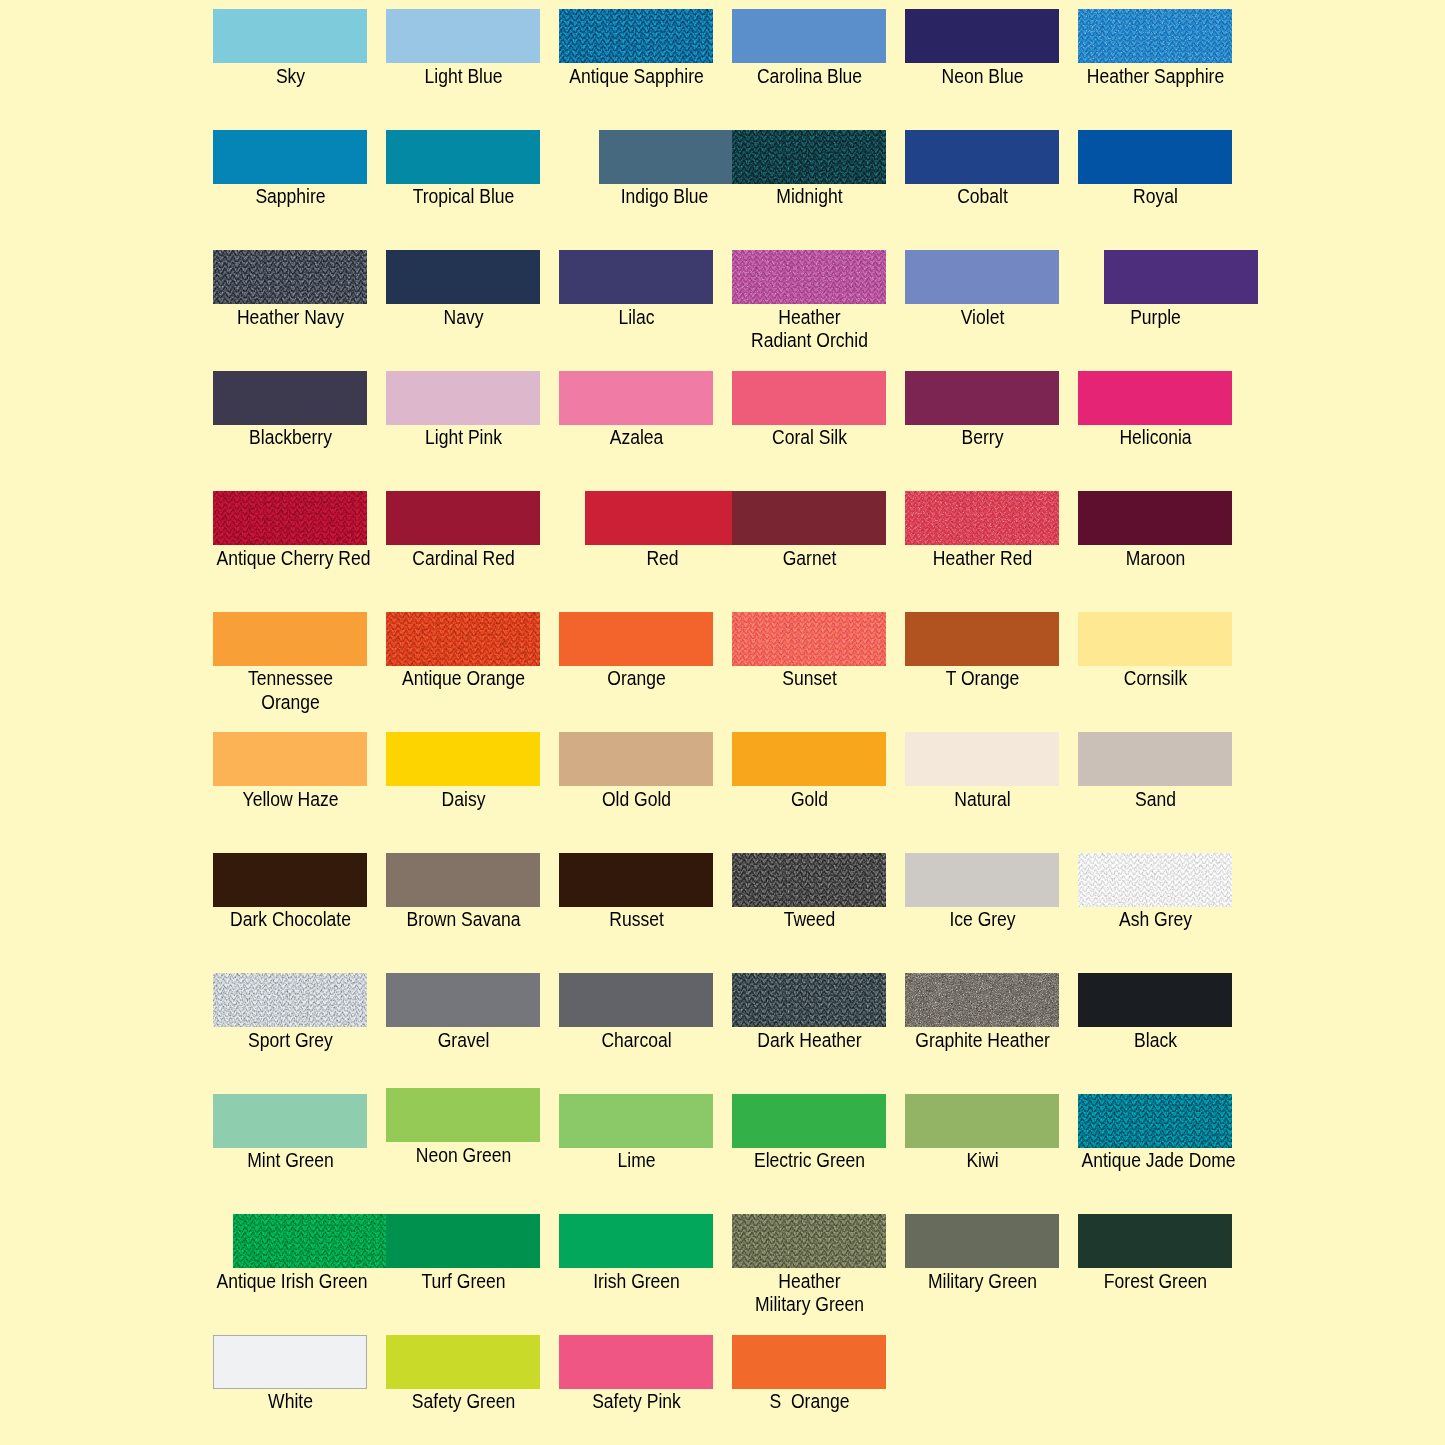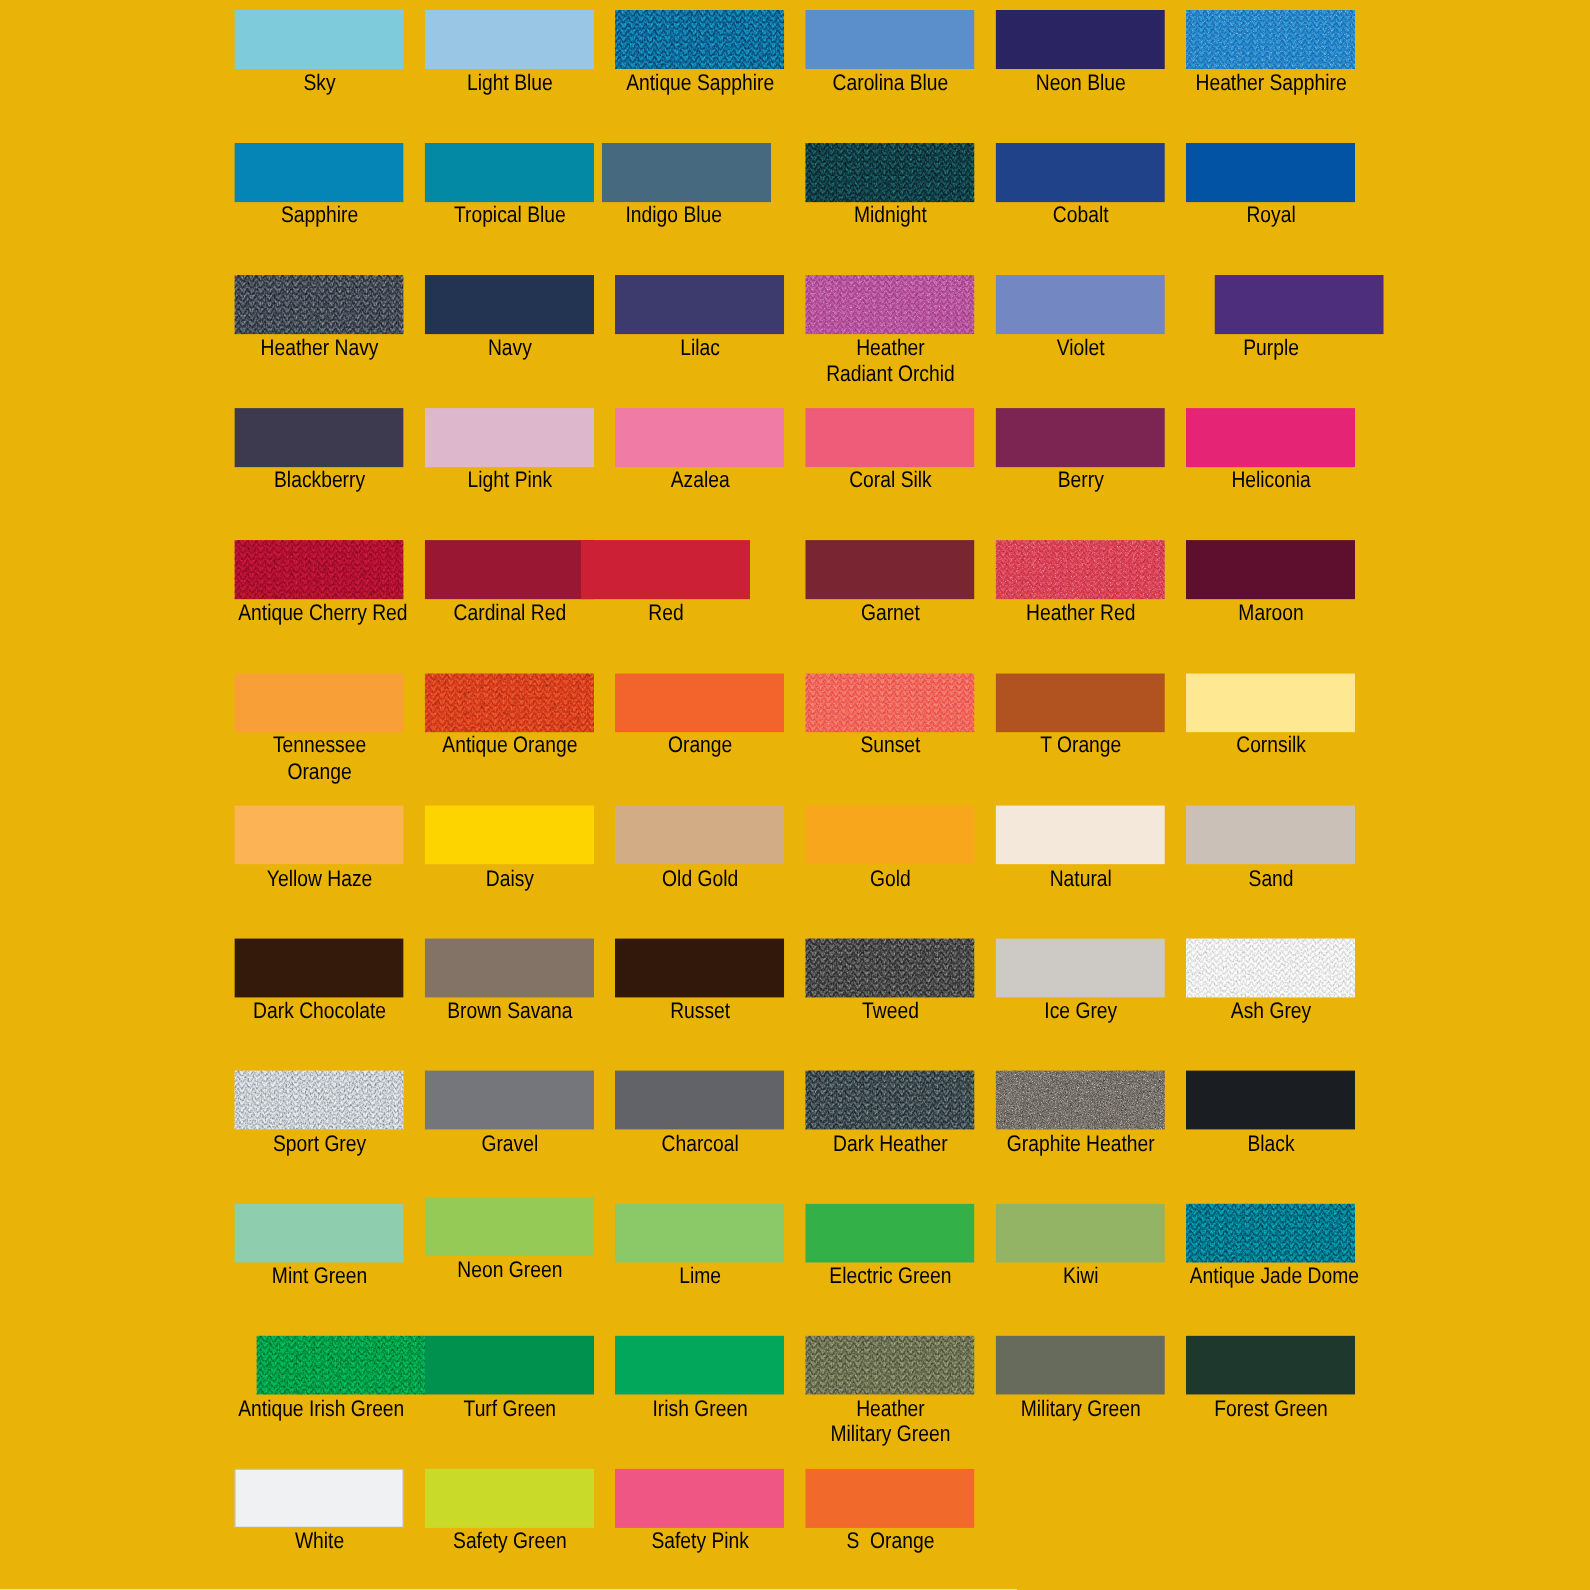--- a/index.html
+++ b/index.html
@@ -1,18 +1,18 @@
 <!DOCTYPE html>
 <html><head>
 <meta charset="utf-8">
 <title>Apparel Color Swatch Chart</title>
 <style>
   html,body{margin:0;padding:0;background:#ffffff;}
   body{width:1445px;height:1445px;font-family:"Liberation Sans",sans-serif;}
-  #sheet{position:relative;width:1445px;height:1445px;overflow:hidden;background:#eab308;}
+  #sheet{position:relative;width:1445px;height:1445px;overflow:hidden;background:#fef9c3;}
   .cell{position:absolute;width:173px;}
   .swatch{position:relative;width:154px;height:54px;overflow:hidden;display:block;}
   .swatch svg{display:block;}
   .label{position:absolute;left:-9.5px;top:54.5px;width:173px;text-align:center;color:#000000;
          font-size:20.5px;line-height:23.6px;}
   .label span{display:block;transform:scaleX(0.855);transform-origin:center center;white-space:pre;}
   #defs{position:absolute;width:0;height:0;overflow:hidden;}
 </style>
 </head>
 <body>
@@ -160,21 +160,21 @@
     <div class="cell" style="left: 386px; top: 129.5px;">
       <div class="swatch">
         <svg width="154" height="54" viewBox="0 0 154 54" style="isolation: isolate;">
           <rect width="154" height="54" fill="#0489a5"></rect>
         </svg>
       </div>
       <div class="label">
         <span>Tropical Blue</span>
       </div>
     </div>
-    <div class="cell" style="left: 535px; top: 129.5px; padding-left: 12px;">
+    <div class="cell" style="left: 587px; top: 129.5px; padding-left: 12px;">
       <div class="swatch">
         <svg width="154" height="54" viewBox="0 0 154 54" style="isolation: isolate;">
           <rect width="154" height="54" fill="#47697f"></rect>
         </svg>
       </div>
       <div class="label">
         <span>Indigo Blue</span>
       </div>
     </div>
     <div class="cell" style="left: 732px; top: 129.5px;">
@@ -367,21 +367,21 @@
     <div class="cell" style="left: 386px; top: 491px;">
       <div class="swatch">
         <svg width="154" height="54" viewBox="0 0 154 54" style="isolation: isolate;">
           <rect width="154" height="54" fill="#9a1733"></rect>
         </svg>
       </div>
       <div class="label">
         <span>Cardinal Red</span>
       </div>
     </div>
-    <div class="cell" style="left: 528px; top: 491px;">
+    <div class="cell" style="left: 585px; top: 491px;">
       <div class="swatch">
         <svg width="154" height="54" viewBox="0 0 154 54" style="isolation: isolate;">
           <rect width="154" height="54" fill="#cc2036"></rect>
         </svg>
       </div>
       <div class="label">
         <span>Red</span>
       </div>
     </div>
     <div class="cell" style="left: 732px; top: 491px;">

